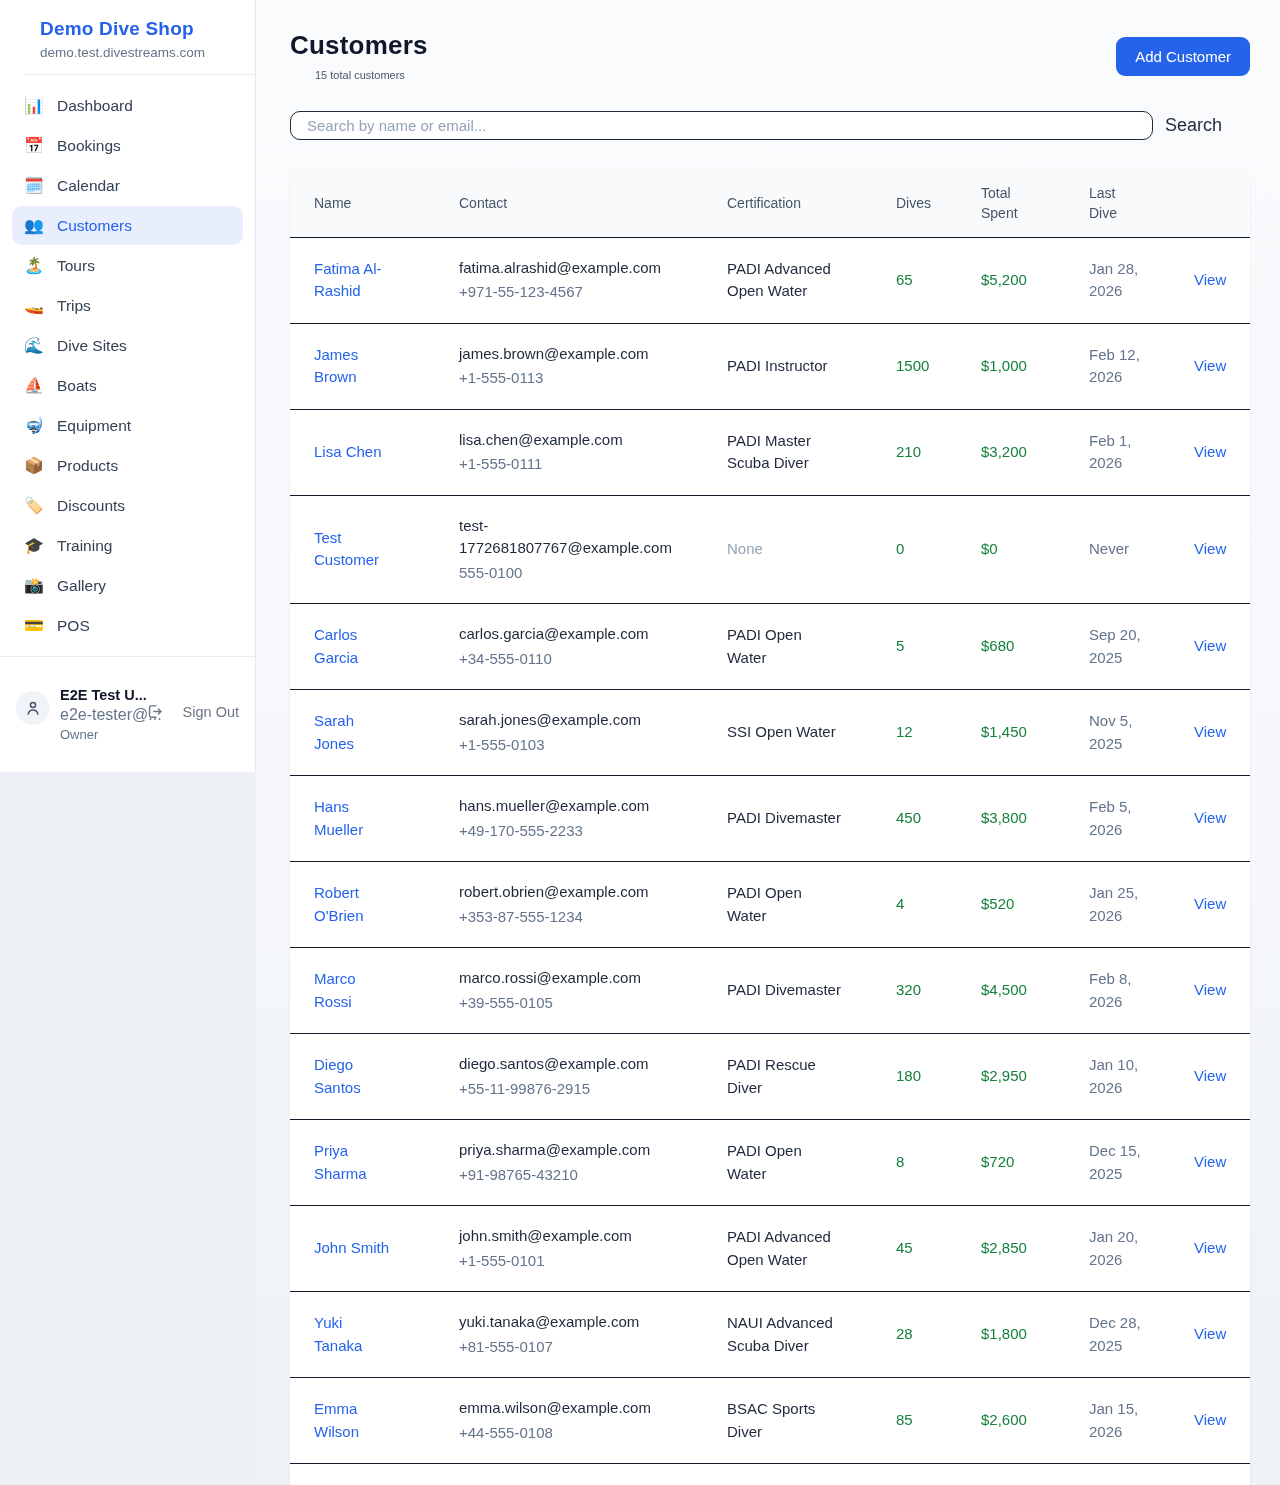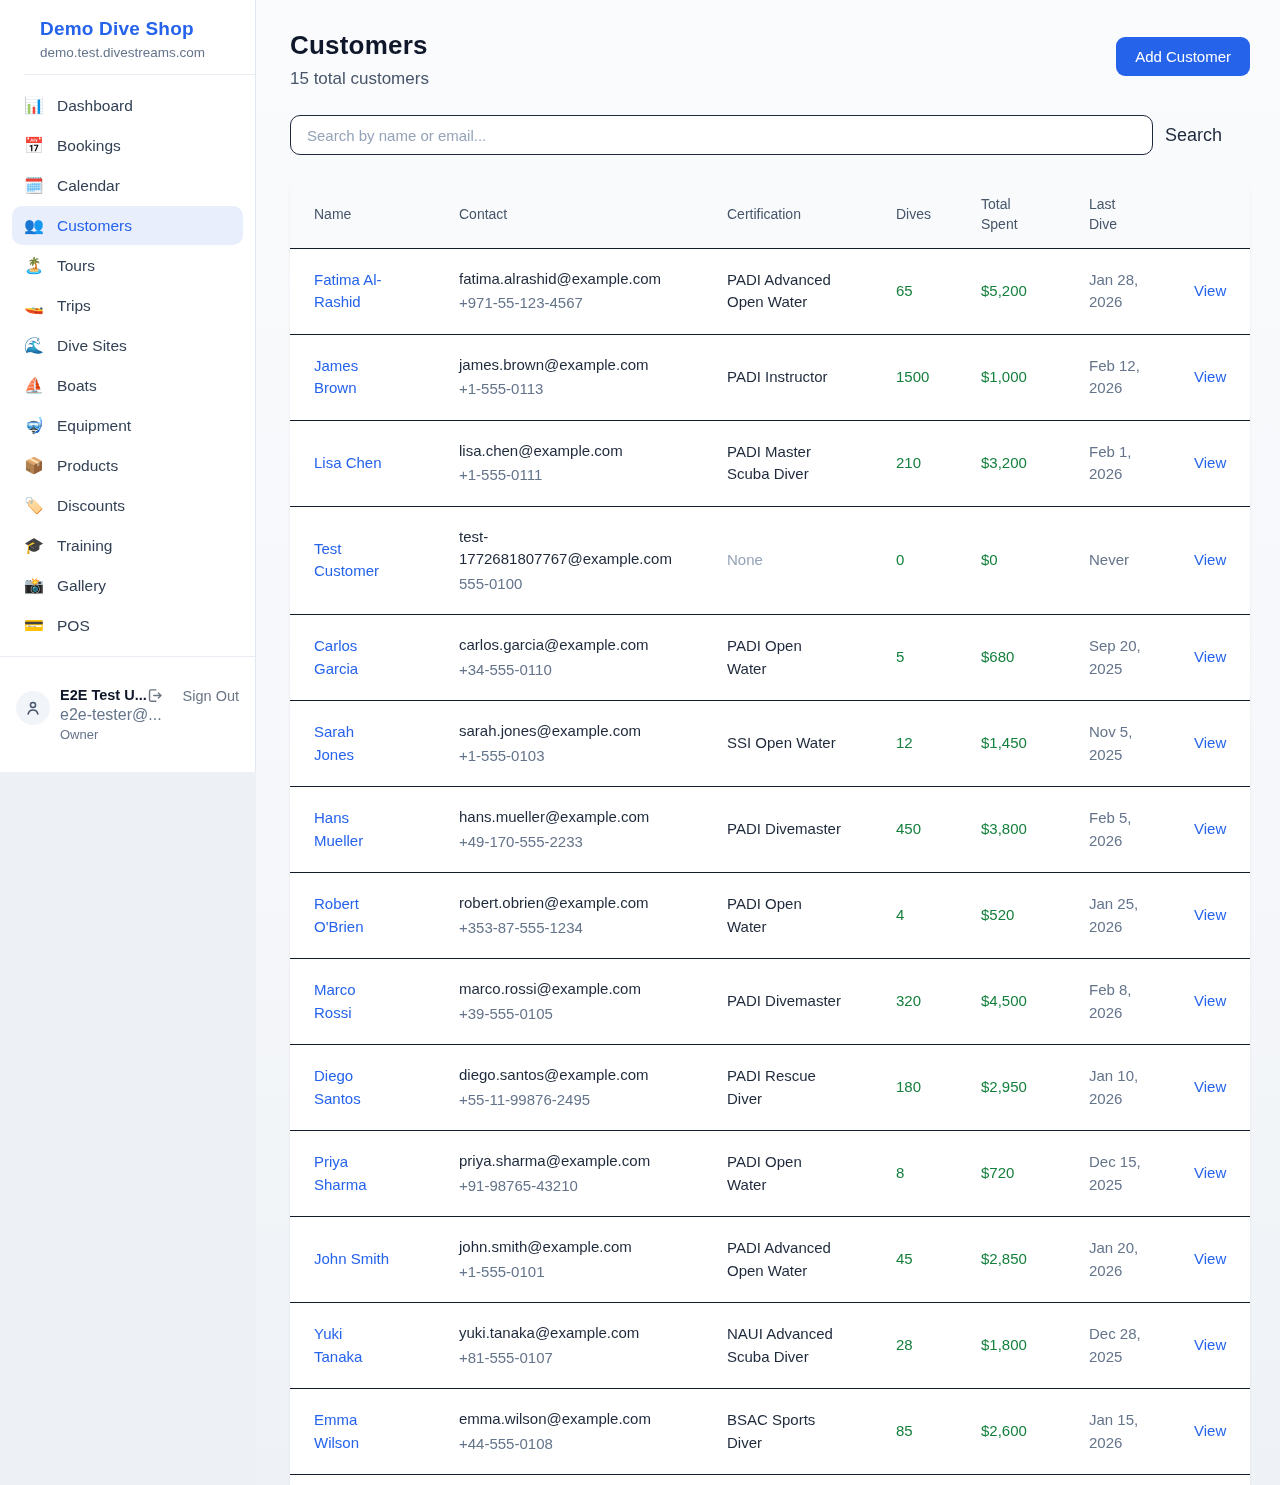--- a/index.html
+++ b/index.html
@@ -41,39 +41,39 @@
     background:#f1f5f9; display:flex; align-items:center; justify-content:center;
     flex:0 0 34px; margin-top:4px;
   }
   .user-block { min-width:0; flex:1; }
   .user-name { font-size:14.5px; font-weight:bold; color:#0f172a; white-space:nowrap; }
   .user-email { font-size:16px; color:#64748b; margin-top:3px; white-space:nowrap; }
   .user-role { font-size:13px; color:#64748b; margin-top:3px; }
   .signout {
     display:flex; align-items:center; gap:20px;
     color:#6b7684; font-size:14.5px; cursor:pointer;
-    white-space:nowrap;
+    margin-top:16px; white-space:nowrap;
   }
   
   .main {
     flex:1; min-height:1485px;
     padding:30px 30px 24px 34px;
     background:linear-gradient(180deg,#fafbfd 0%,#f5f7fa 55%,#edf1f5 100%);
   }
   .page-header { display:flex; justify-content:space-between; align-items:flex-start; }
   .page-title { font-size:26px; font-weight:bold; color:#0f172a; letter-spacing:.2px; }
-  .page-subtitle { font-size:17px; color:#475569; margin-top:8px; }
+  .page-subtitle { font-size:11px; color:#475569; margin-top:8px;margin-left:25px; }
   .btn-primary {
     background:#2563eb; color:#ffffff; border:none;
     font-family:inherit; font-size:15px; font-weight:500;
     padding:11px 19px; border-radius:9px; cursor:pointer; margin-top:7px;
   }
   .search-row { display:flex; align-items:center; margin-top:26px; }
   .search-input {
-    flex:1; height:40px;
+    flex:1; height:29px;
     border:1px solid #1e293b; border-radius:10px;
     background:#ffffff; font-family:inherit; font-size:15px; color:#0f172a;
     padding:0 16px; outline:none;
   }
   .search-input::placeholder { color:#94a3b8; }
   .btn-search {
     background:none; border:none; font-family:inherit; cursor:pointer;
     font-size:18px; color:#1e293b; padding:8px 0; margin:0 28px 0 12px; font-weight:500;
   }
   
@@ -369,21 +369,21 @@
     <td class="dives">320</td>
     <td class="spent">$4,500</td>
     <td class="lastdive">Feb 8, 2026</td>
     <td class="view"><a class="view-link">View</a></td>
   </tr>
 
   <tr class="row">
     <td class="name"><a class="name-link">Diego Santos</a></td>
     <td class="contact">
       <div class="email">diego.santos@example.com</div>
-      <div class="phone">+55-11-99876-2495</div>
+      <div class="phone">+55-11-99876-2915</div>
     </td>
     <td class="cert">PADI Rescue Diver</td>
     <td class="dives">180</td>
     <td class="spent">$2,950</td>
     <td class="lastdive">Jan 10, 2026</td>
     <td class="view"><a class="view-link">View</a></td>
   </tr>
 
   <tr class="row">
     <td class="name"><a class="name-link">Priya Sharma</a></td>

